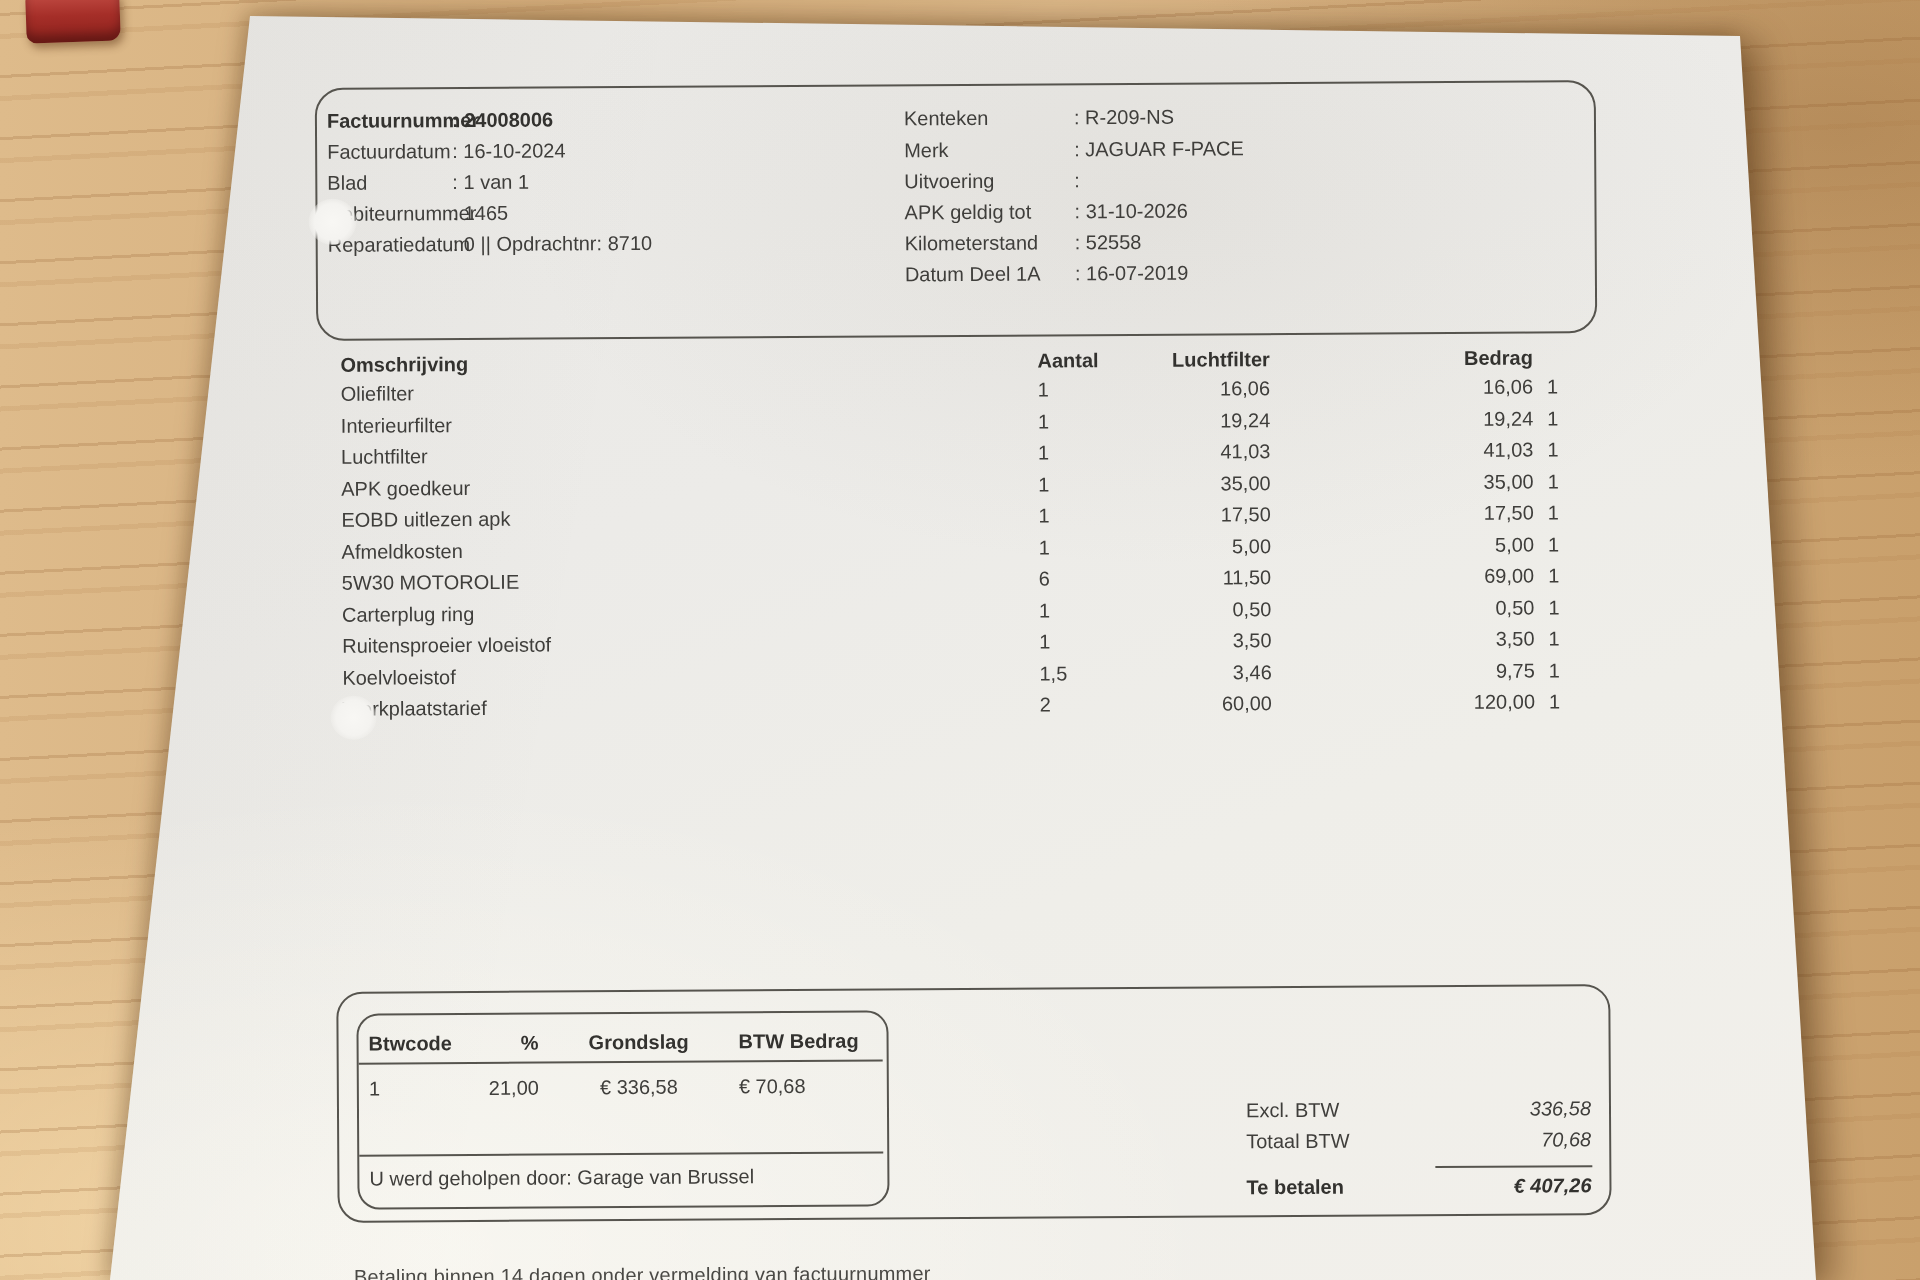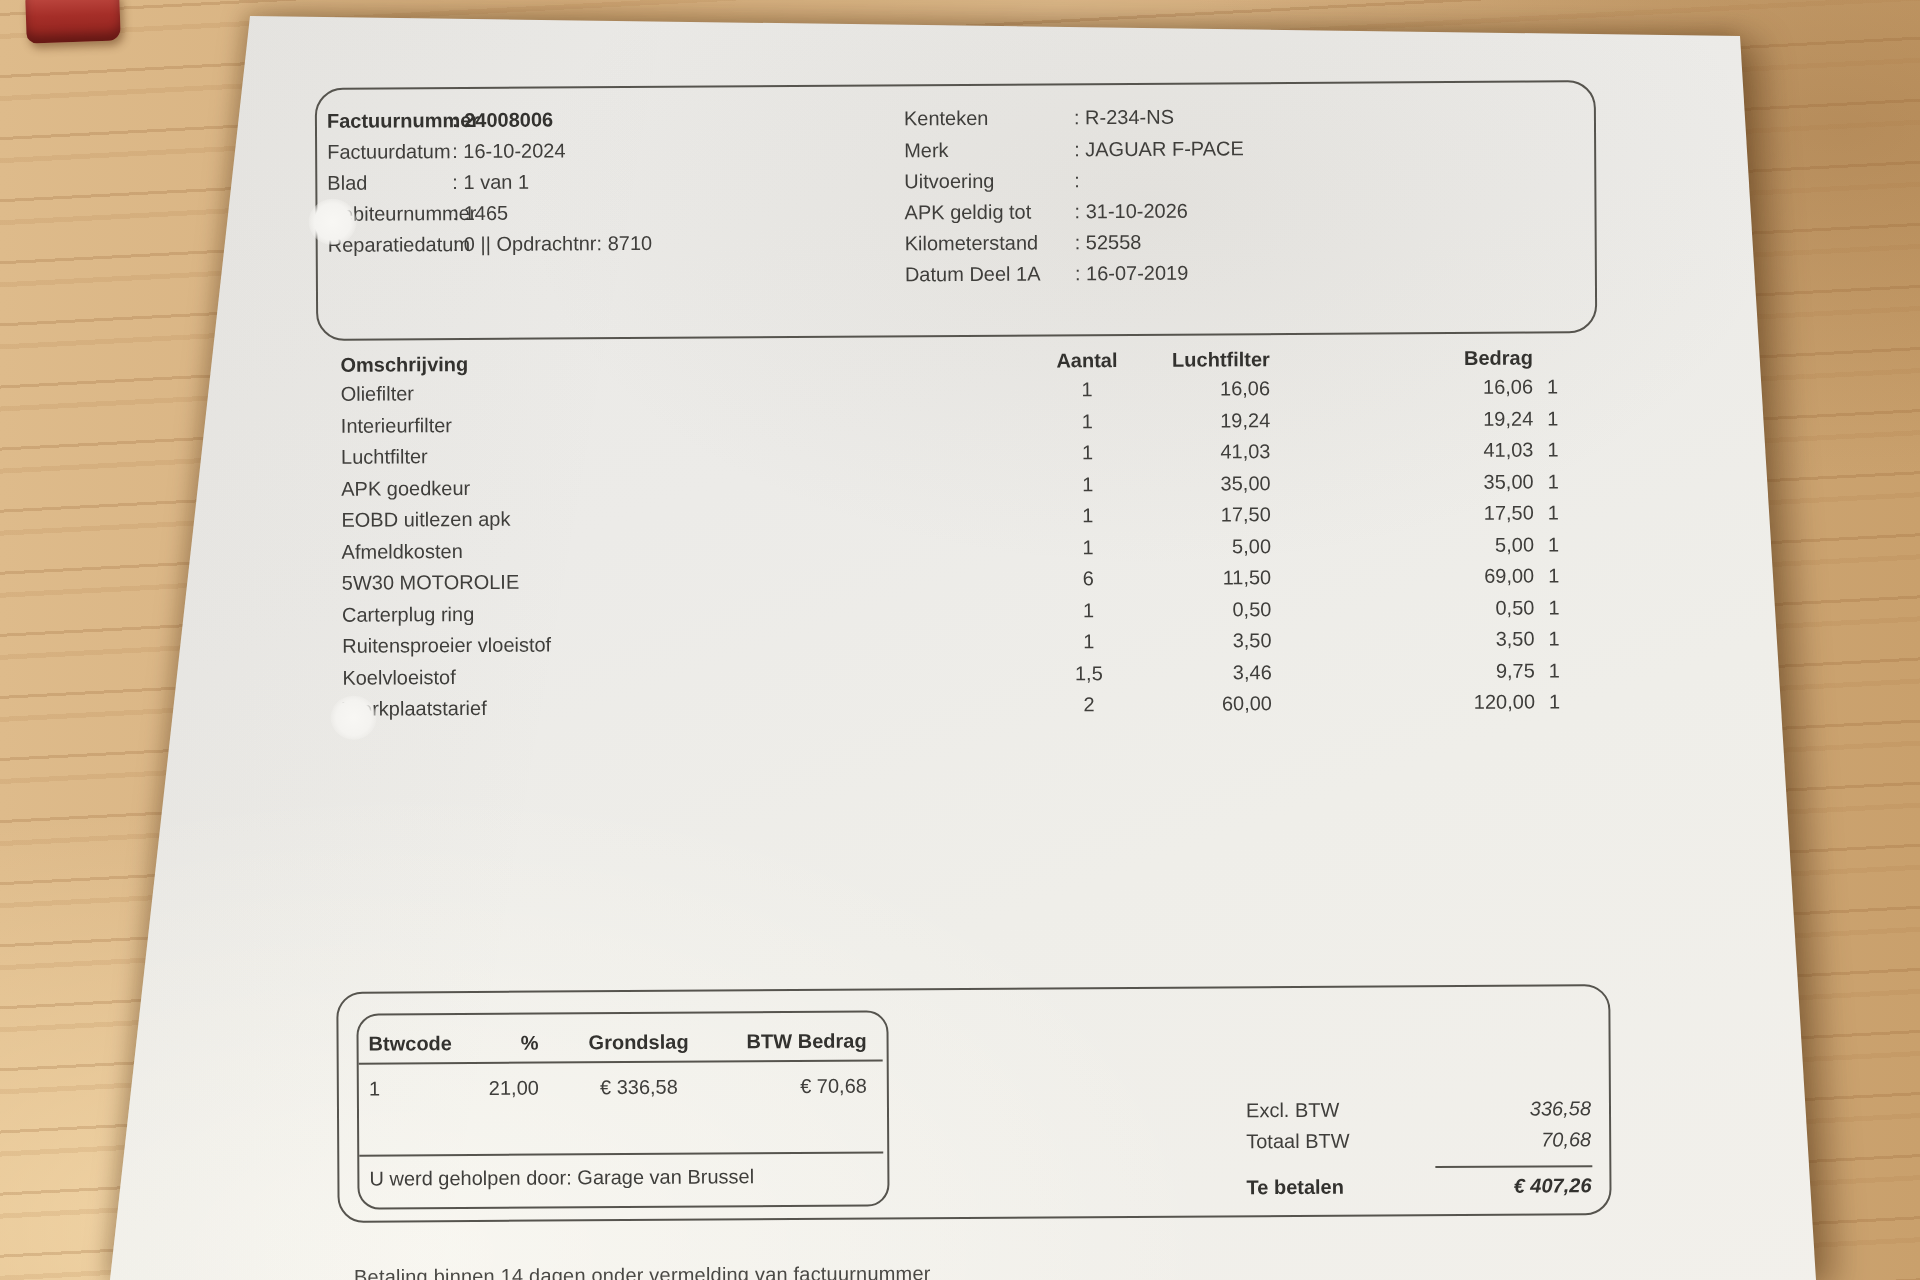--- a/index.html
+++ b/index.html
@@ -62,30 +62,30 @@
   .line{position:absolute;border-top:2px solid #56544e;}
   
   .kv{position:absolute;display:flex;white-space:pre;}
   .kv-l{left:330px;}
   .kv-l .lbl{width:125px;flex:none;}
   .kv-r{left:907px;}
   .kv-r .lbl{width:170px;flex:none;}
   
   .irow{position:absolute;left:342px;width:1246px;display:flex;white-space:pre;}
   .c-desc{width:705px;}
-  .c-qty{width:100px;text-align:center;}
+  .c-qty{width:100px;text-align:left;}
   .c-unit{width:135px;text-align:right;}
   .c-amt{width:266px;text-align:right;}
   .c-vat{width:40px;padding-left:14px;}
   
   .vrow{position:absolute;left:366px;display:flex;white-space:pre;}
   .v-code{width:110px;}
   .v-pct{width:60px;text-align:right;}
   .v-base{width:200px;text-align:center;}
-  .v-amt{width:128px;text-align:right;}
+  .v-amt{width:128px;}
   
   .trow{position:absolute;left:1243px;width:345px;display:flex;}
   .trow .tl{flex:1;}
   .trow .tv{text-align:right;font-style:italic;}
   .served{position:absolute;left:366px;top:1163px;}
   .footer-note{position:absolute;left:350px;top:1261px;color:#4a4945;letter-spacing:0.2px;}
   
   .hole{position:absolute;border-radius:50%;
     background:radial-gradient(circle,#f8f7f4 0%,#f4f3f0 55%,rgba(244,243,240,0) 78%);}
   .hole-1{left:311px;top:195px;width:48px;height:46px;}
@@ -113,21 +113,21 @@
         <span class="lbl">Blad</span><span>: 1 van 1</span>
       </div>
       <div class="kv kv-l" style="top:198px">
         <span class="lbl">Debiteurnummer</span><span>: 1465</span>
       </div>
       <div class="kv kv-l" style="top:229px">
         <span class="lbl">Reparatiedatum</span><span>: 0 || Opdrachtnr: 8710</span>
       </div>
 
       <div class="kv kv-r" style="top:106px">
-        <span class="lbl">Kenteken</span><span>: R-234-NS</span>
+        <span class="lbl">Kenteken</span><span>: R-209-NS</span>
       </div>
       <div class="kv kv-r" style="top:138px">
         <span class="lbl">Merk</span><span>: JAGUAR F-PACE</span>
       </div>
       <div class="kv kv-r" style="top:169px">
         <span class="lbl">Uitvoering</span><span>:</span>
       </div>
       <div class="kv kv-r" style="top:200px">
         <span class="lbl">APK geldig tot</span><span>: 31-10-2026</span>
       </div>

